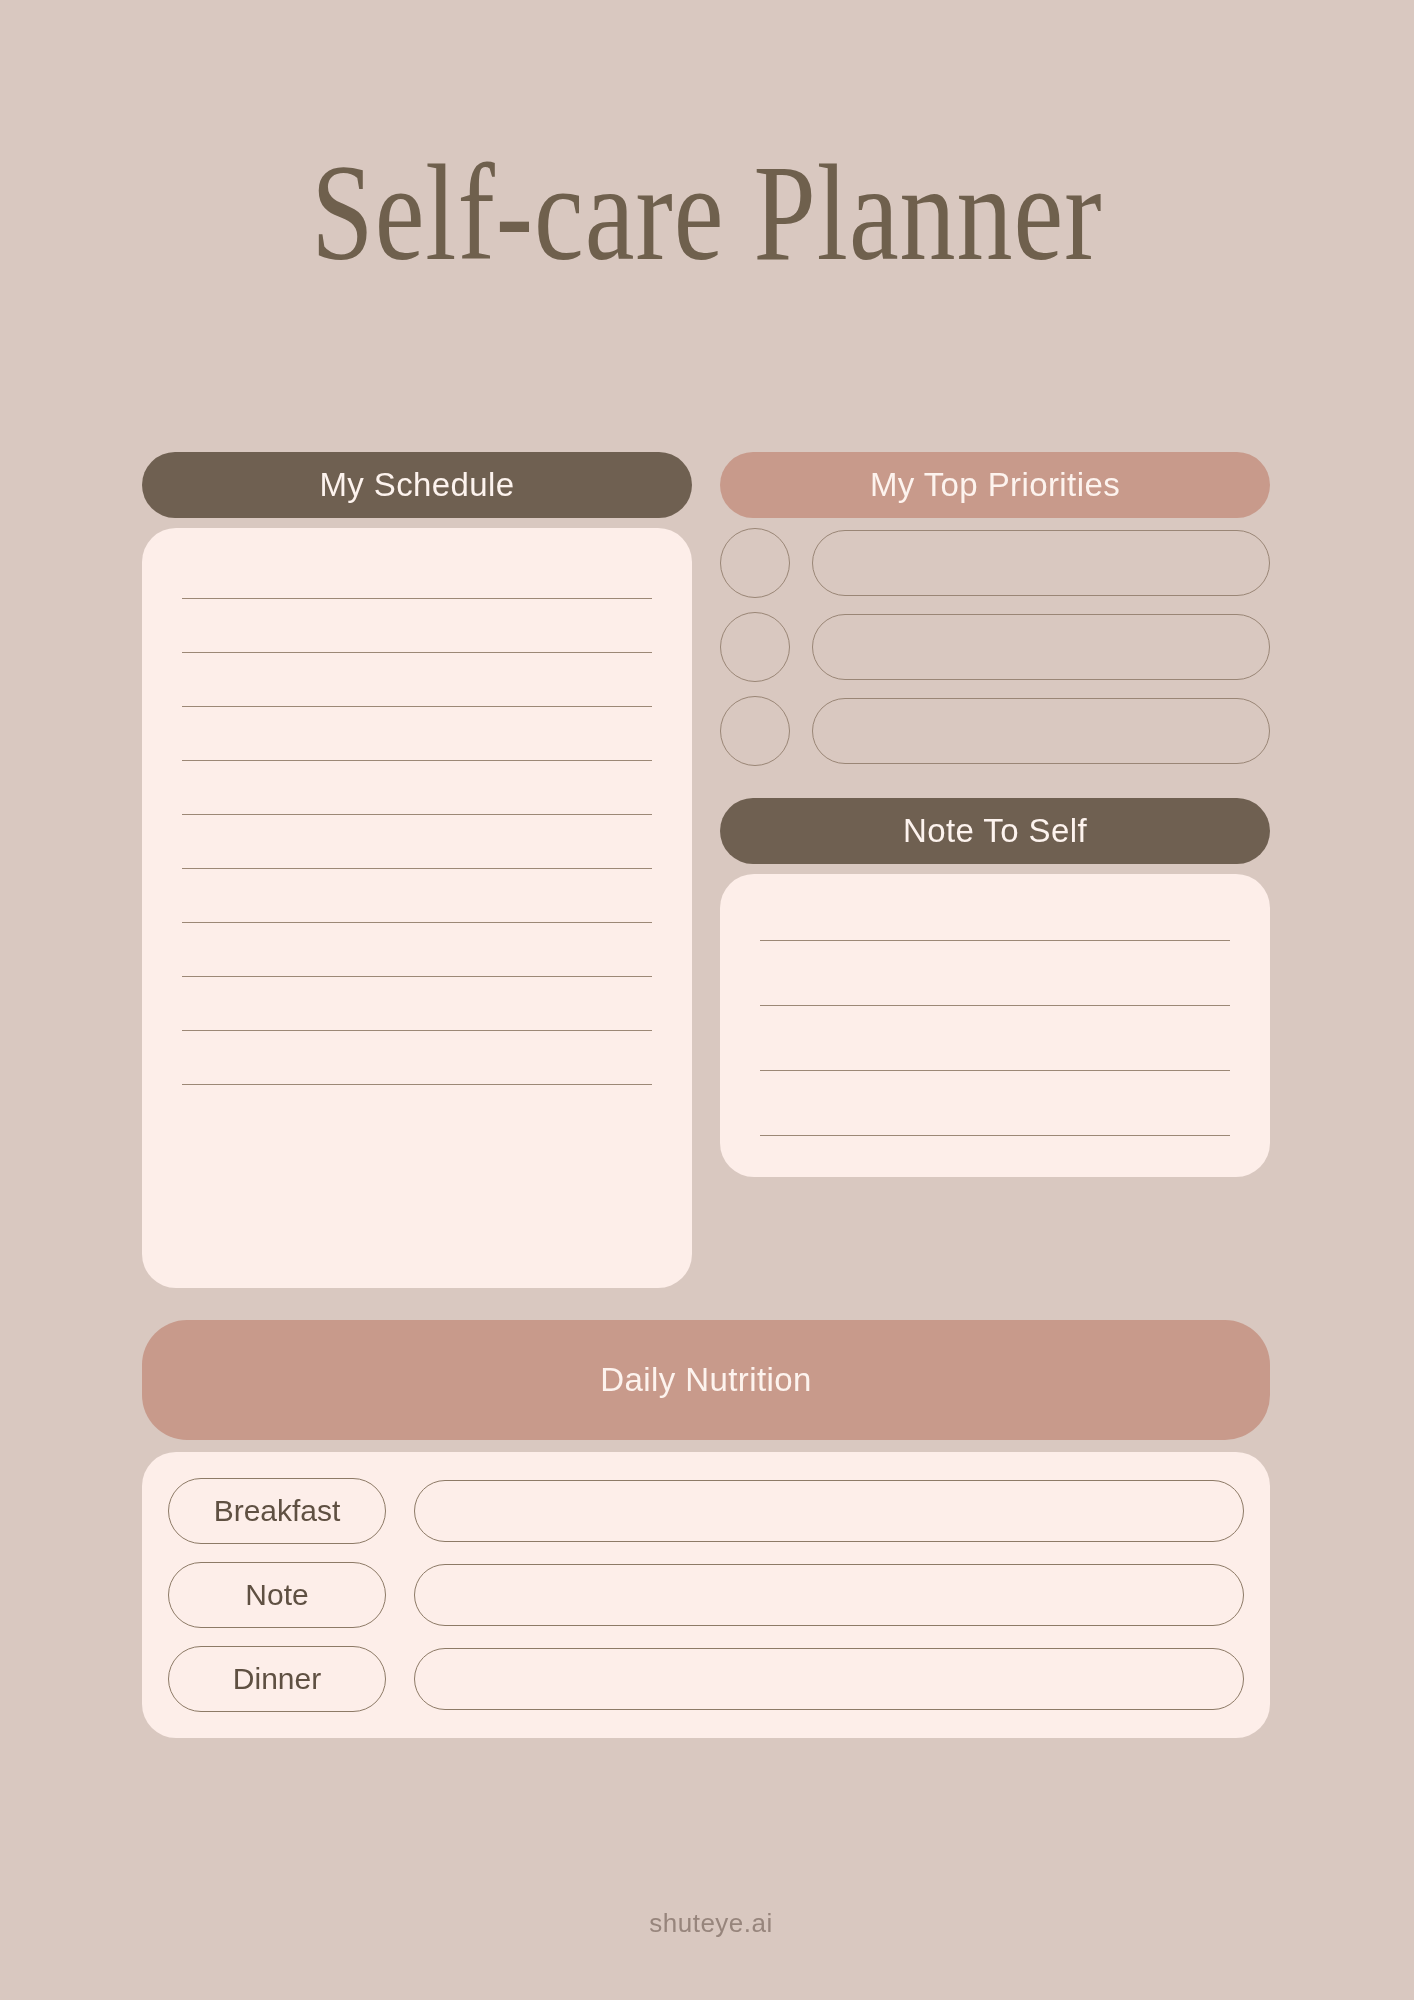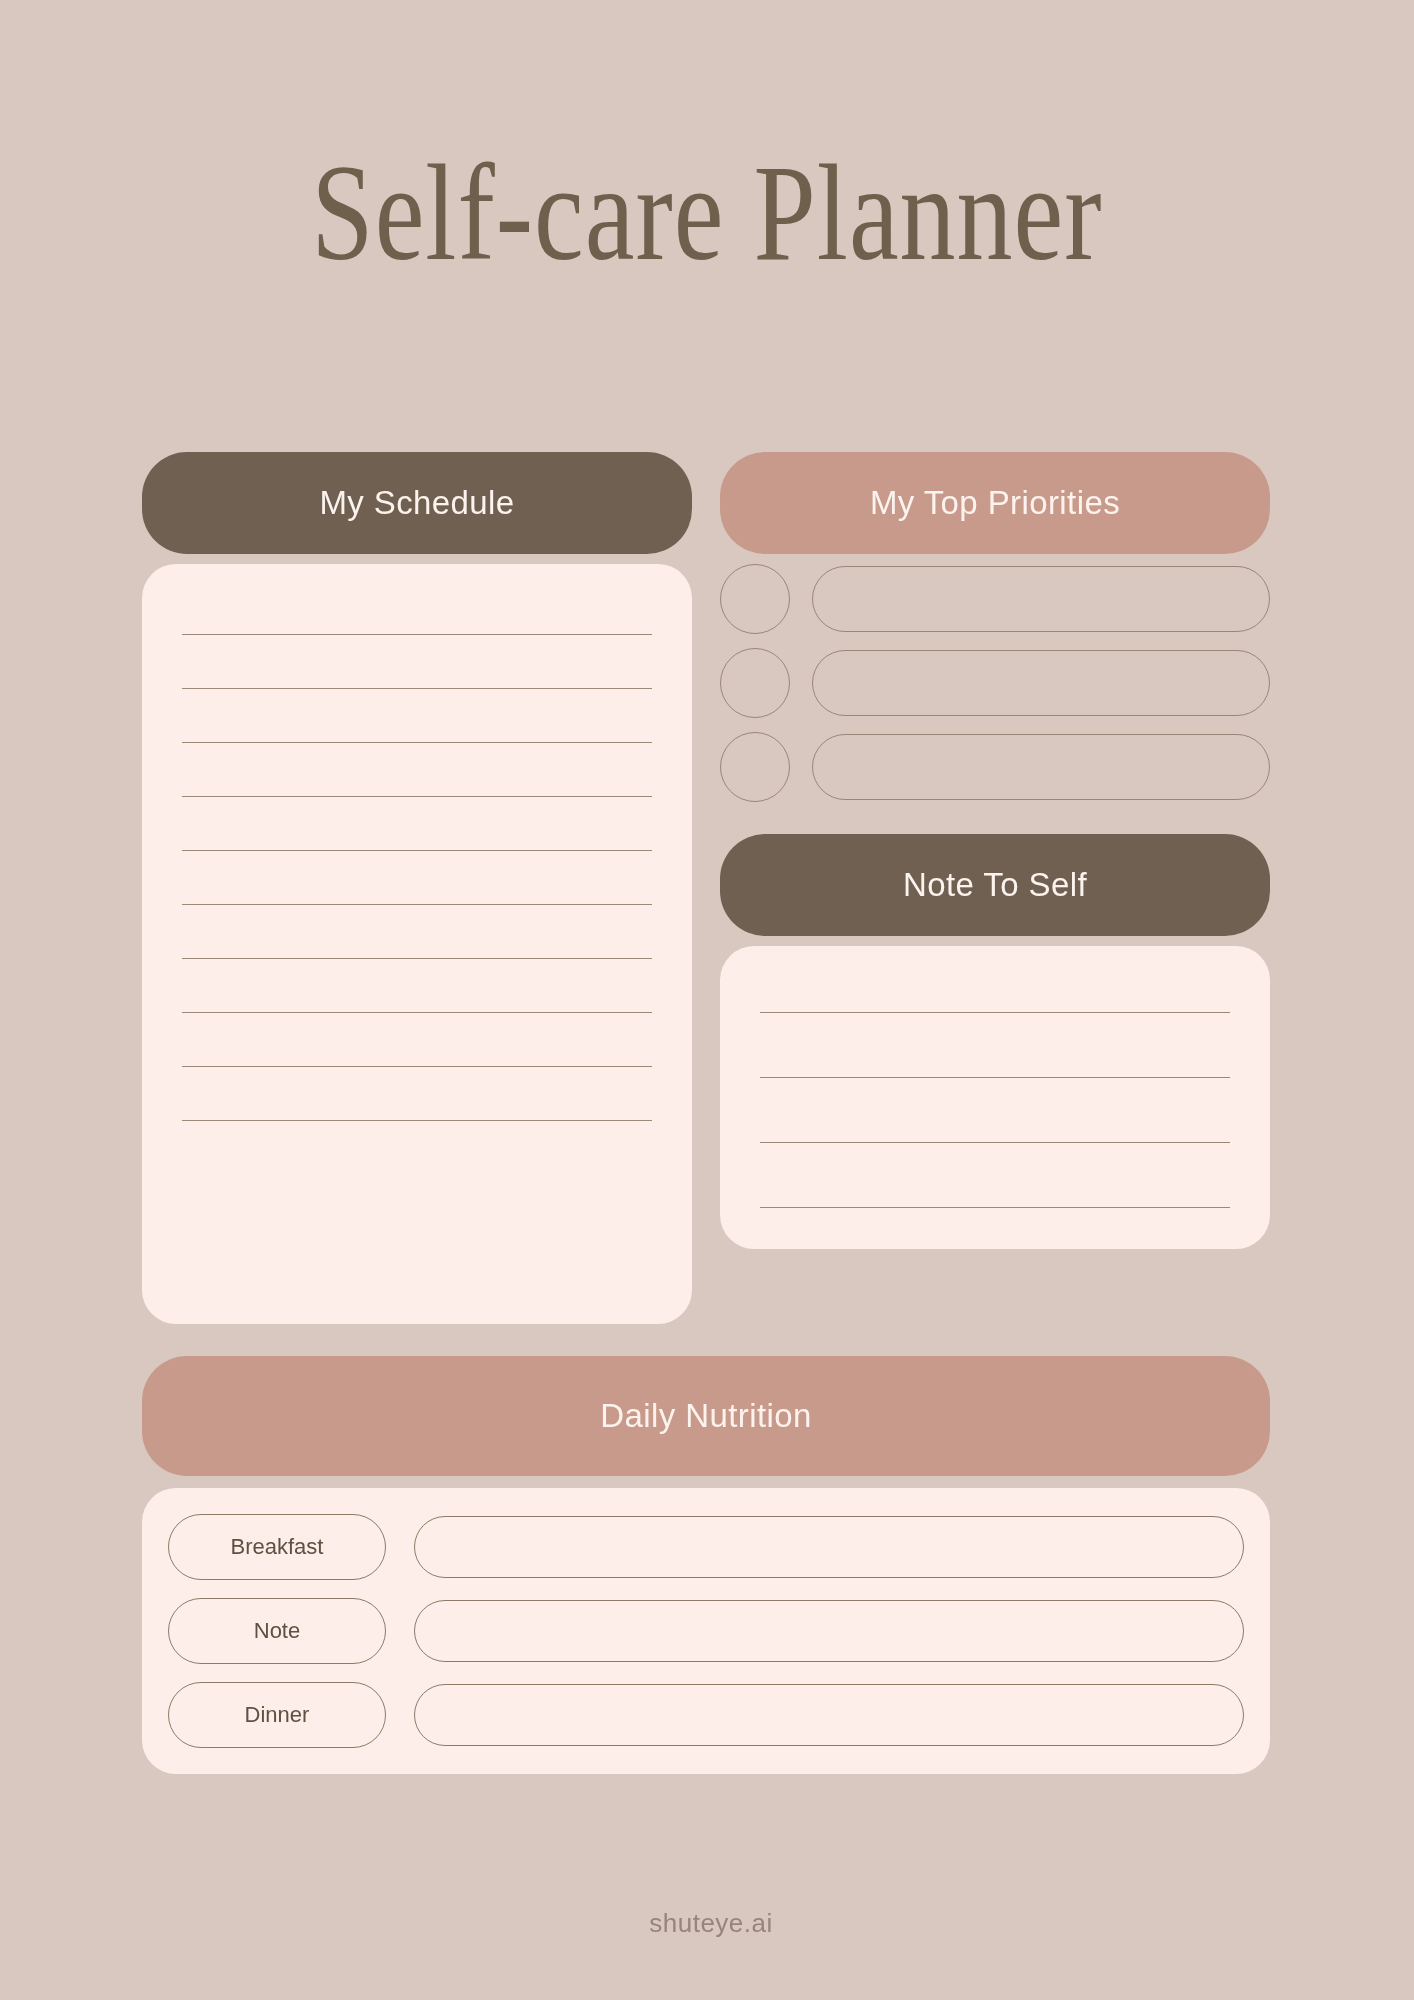--- a/index.html
+++ b/index.html
@@ -42,21 +42,21 @@
     display: flex;
     gap: 28px;
     align-items: flex-start;
   }
 
   .col-left  { width: 550px; }
   .col-right { width: 550px; text-align: center; }
 
   
   .bar {
-    height: 102px;
+    height: 66px;
     border-radius: 45px;
     display: flex;
     align-items: center;
     justify-content: center;
     color: #fdf3ee;
     font-size: 33px;
     letter-spacing: 0.4px;
   }
   .bar-dark { background: #6f6051; }
   .bar-rose { background: #c89a8b; }
@@ -134,21 +134,21 @@
   }
   .meal-row:last-child { margin-bottom: 0; }
   .meal-label {
     width: 218px;
     height: 66px;
     border-radius: 33px;
     border: 1.8px solid #8d7a66;
     display: flex;
     align-items: center;
     justify-content: center;
-    font-size: 22px;
+    font-size: 30px;
     color: #5f5042;
     flex: 0 0 auto;
   }
   .meal-field {
     flex: 1 1 auto;
     height: 62px;
     border-radius: 31px;
     border: 1.8px solid #8d7a66;
   }
 

